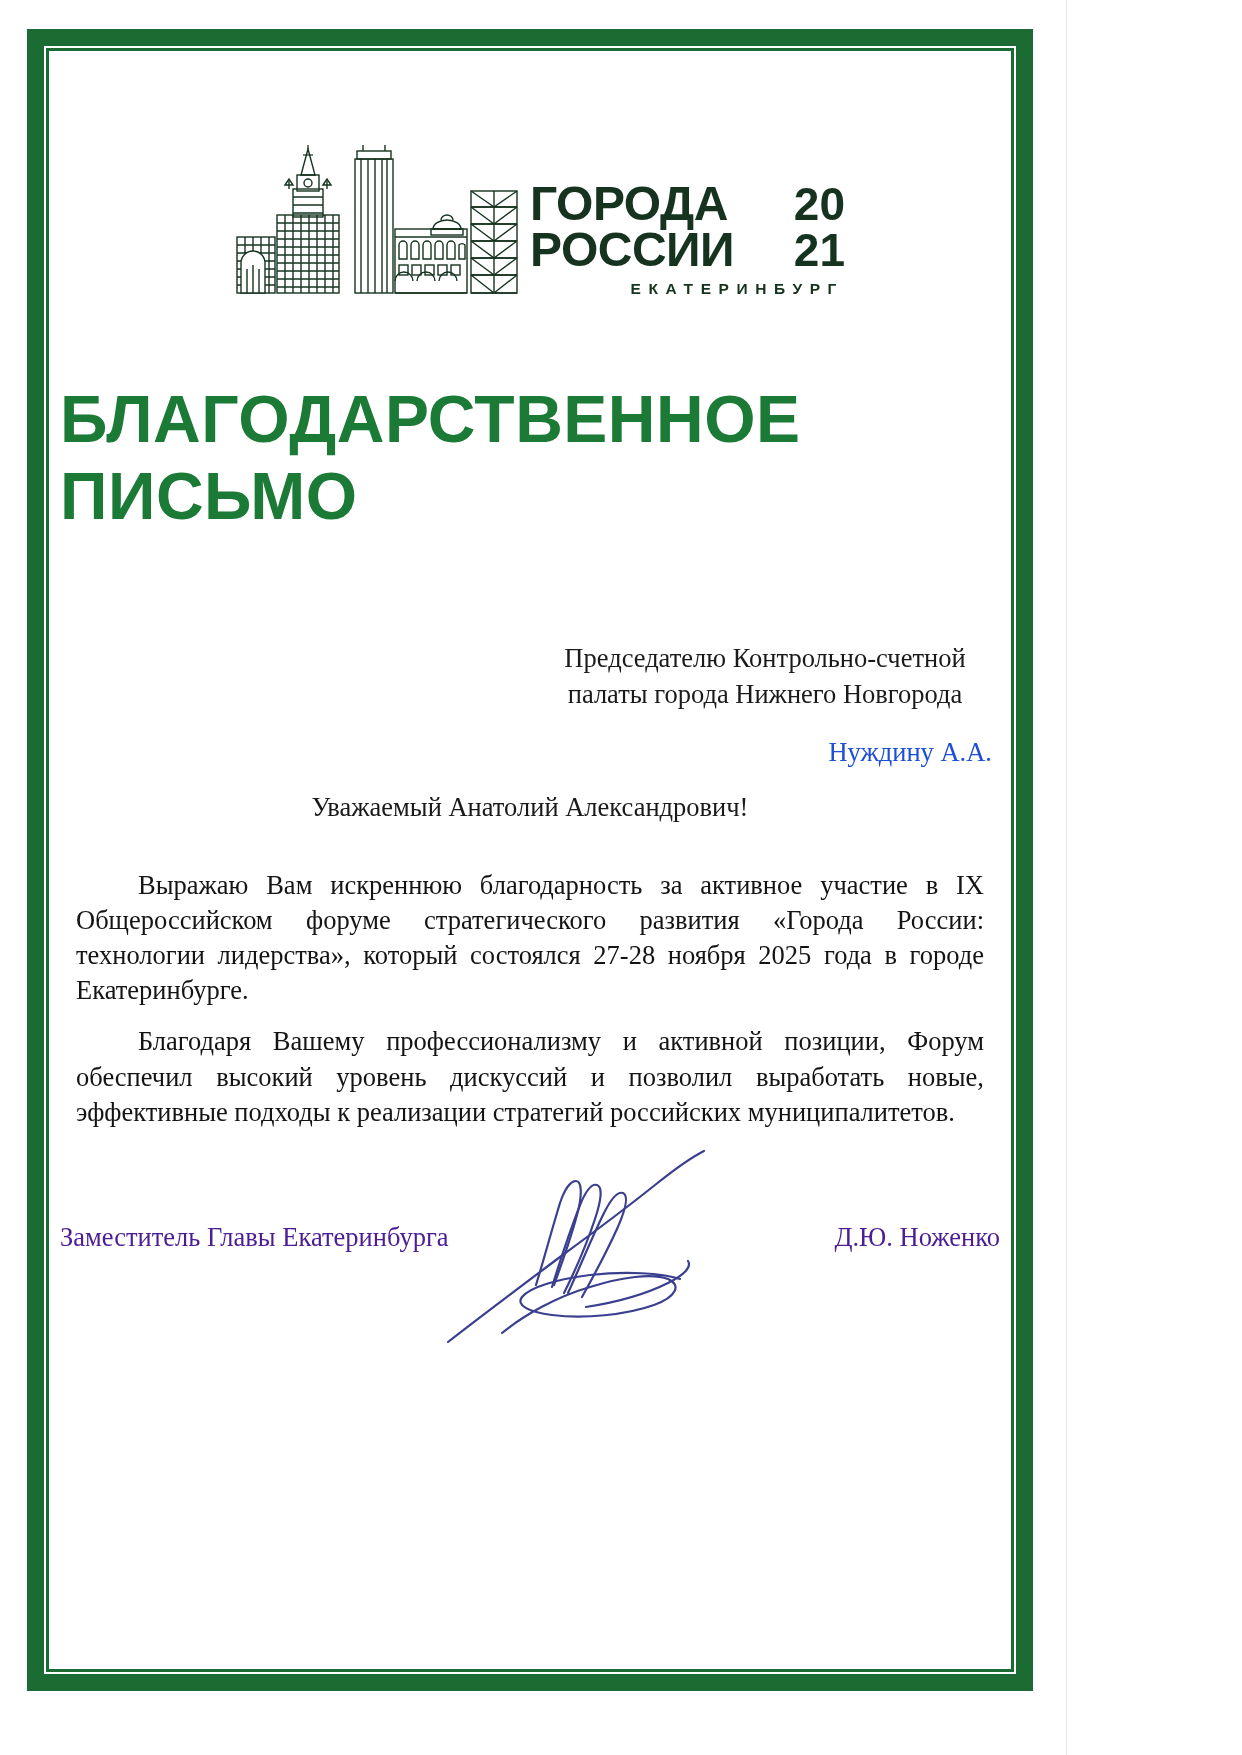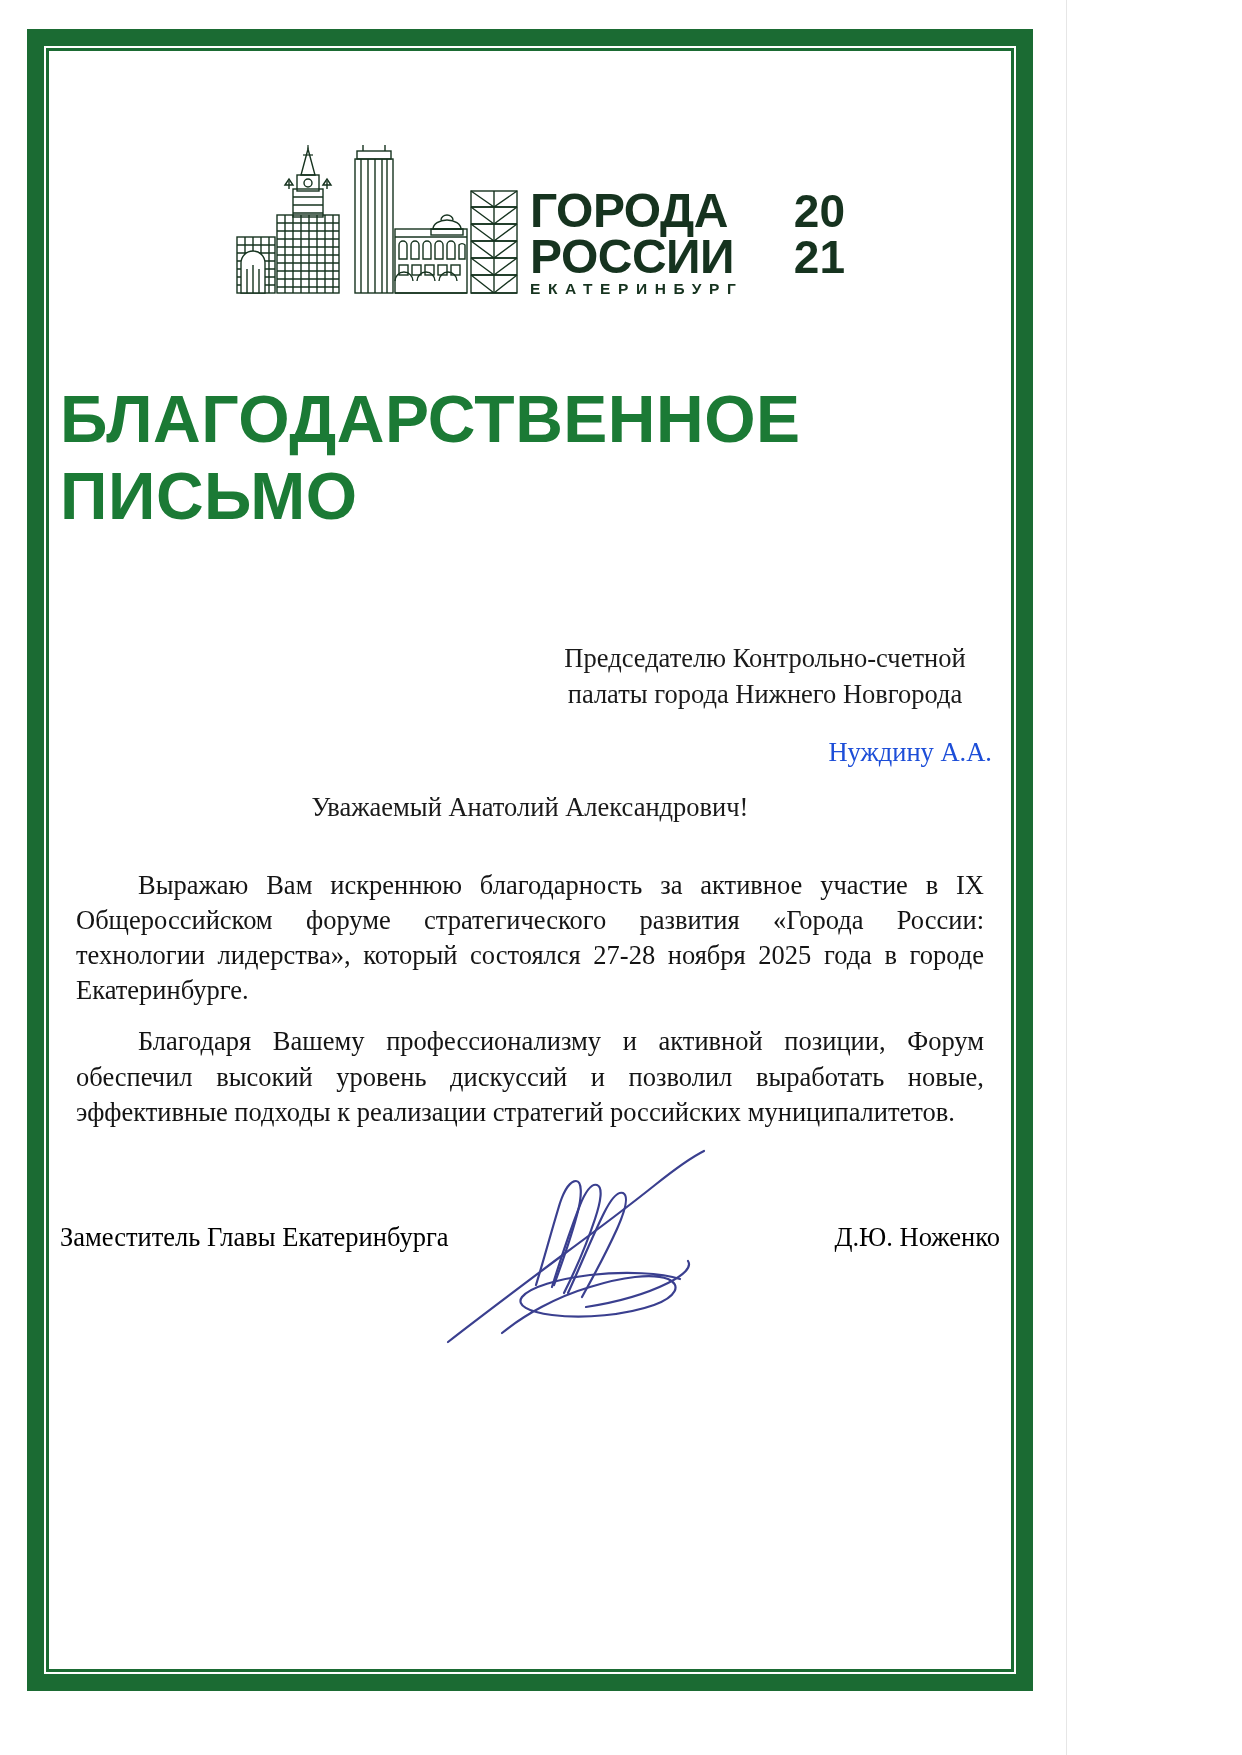--- a/index.html
+++ b/index.html
@@ -94,20 +94,22 @@
     font-size: 46px;
     color: #16331f;
     padding-left: 8px;
   }
   .logo-city {
     font-family: "Liberation Sans", "DejaVu Sans", sans-serif;
     font-weight: 700;
     font-size: 15.5px;
     letter-spacing: 7.6px;
     color: #16331f;
+    text-align: right;
+    margin-top: 7px;
     padding-right: 1px;
   }
 
   
   .doc-title {
     position: absolute;
     left: 0;
     top: 319px;
     width: 940px;
     text-align: left;
@@ -169,21 +171,21 @@
   
   .sign-row {
     position: absolute;
     left: 0;
     top: 1160px;
     width: 940px;
     display: flex;
     justify-content: space-between;
     align-items: baseline;
     font-size: 26.5px;
-    color: #000000;
+    color: #4c1d95;
   }
   .sign-left { white-space: nowrap; }
   .sign-right { white-space: nowrap; }
 
   .signature-mark {
     position: absolute;
     left: 380px;
     top: 1075px;
     width: 320px;
     height: 220px;

